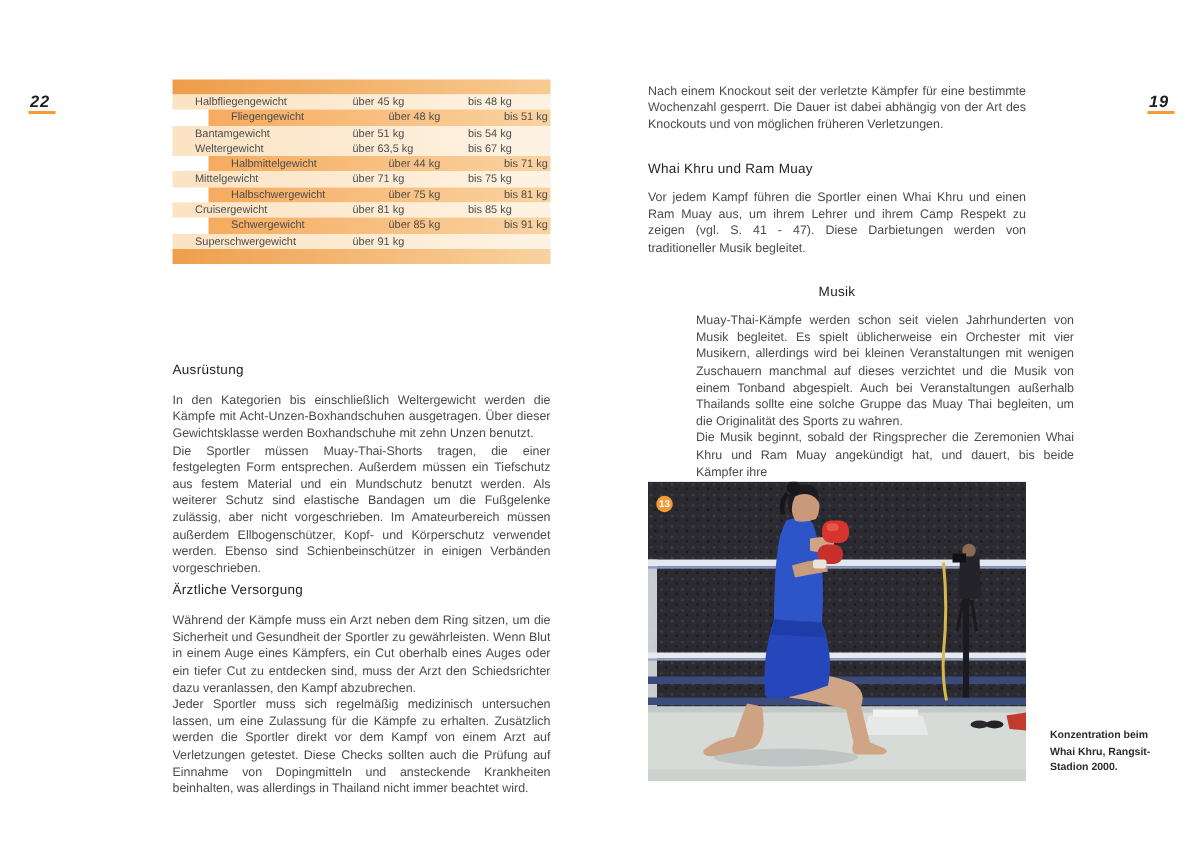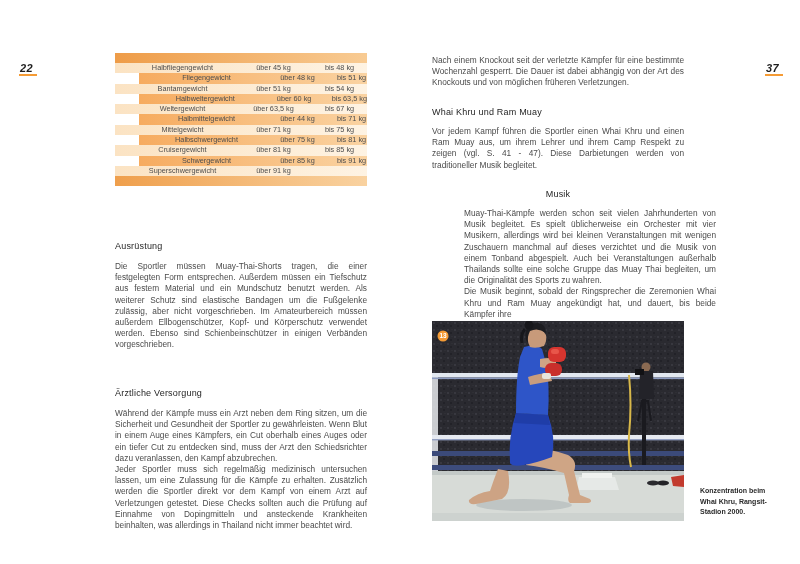--- a/index.html
+++ b/index.html
@@ -13,21 +13,21 @@
   }
   .pagenum .bar{
     position:absolute;left:-1px;right:-4px;bottom:-2px;height:2px;background:#F59B35;
   }
   #pagenum-left{left:20px;}
   #pagenum-right{left:766px;}
 
   
   .wtable{
     position:absolute;left:115px;top:53px;width:252px;height:154px;
-    font-size:7.3px;color:#4d4d4d;text-align:center;
+    font-size:7.3px;color:#4d4d4d;
   }
   .wtable .cap{height:10px;}
   .cap-top{background:linear-gradient(90deg,#EE9C48,#F8CB93);}
   .cap-bottom{background:linear-gradient(90deg,#EF9F4C,#F9D2A0);}
   .wrow{height:10.3px;line-height:10.3px;display:flex;white-space:nowrap;}
   .wrow.light{background:linear-gradient(90deg,#FBE3C3,#FEF3E3);}
   .wrow.dark{background:linear-gradient(90deg,#F6AB5F,#FAD3A2);margin-left:24px;}
   .wc-name{width:120px;padding-left:15px;box-sizing:border-box;}
   .wc-from{width:77px;}
   .wc-to{flex:1;}
@@ -64,46 +64,41 @@
   .caption span{display:block;white-space:nowrap;}
 </style>
 </head>
 <body>
 
 <div class="pagenum" id="pagenum-left">
   <span>22</span>
   <span class="bar"></span>
 </div>
 <div class="pagenum" id="pagenum-right">
-  <span>37</span>
+  <span>19</span>
   <span class="bar"></span>
 </div>
 
 <div class="wtable">
   <div class="cap cap-top"></div>
   <div class="wrow light">
       <span class="wc-name">Halbfliegengewicht</span>
       <span class="wc-from">über 45 kg</span>
       <span class="wc-to">bis 48 kg</span>
     </div>
   <div class="wrow dark">
       <span class="wc-name">Fliegengewicht</span>
       <span class="wc-from">über 48 kg</span>
       <span class="wc-to">bis 51 kg</span>
     </div>
   <div class="wrow light">
       <span class="wc-name">Bantamgewicht</span>
       <span class="wc-from">über 51 kg</span>
       <span class="wc-to">bis 54 kg</span>
     </div>
-  <div class="wrow dark">
-      <span class="wc-name">Halbweltergewicht</span>
-      <span class="wc-from">über 60 kg</span>
-      <span class="wc-to">bis 63,5 kg</span>
-    </div>
   <div class="wrow light">
       <span class="wc-name">Weltergewicht</span>
       <span class="wc-from">über 63,5 kg</span>
       <span class="wc-to">bis 67 kg</span>
     </div>
   <div class="wrow dark">
       <span class="wc-name">Halbmittelgewicht</span>
       <span class="wc-from">über 44 kg</span>
       <span class="wc-to">bis 71 kg</span>
     </div>
@@ -130,20 +125,21 @@
   <div class="wrow light">
       <span class="wc-name">Superschwergewicht</span>
       <span class="wc-from">über 91 kg</span>
       <span class="wc-to"></span>
     </div>
   <div class="cap cap-bottom"></div>
 </div>
 
 <div class="col heading" id="l-heading1">Ausrüstung</div>
 <div class="col body" id="l-body1">
+  <p>In den Kategorien bis einschließlich Weltergewicht werden die Kämpfe mit Acht-Unzen-Boxhandschuhen ausgetragen. Über dieser Gewichtsklasse werden Boxhandschuhe mit zehn Unzen benutzt.</p>
   <p>Die Sportler müssen Muay-Thai-Shorts tragen, die einer festgelegten Form entsprechen. Außerdem müssen ein Tiefschutz aus festem Material und ein Mundschutz benutzt werden. Als weiterer Schutz sind elastische Bandagen um die Fußgelenke zulässig, aber nicht vorgeschrieben. Im Amateurbereich müssen außerdem Ellbogenschützer, Kopf- und Körperschutz verwendet werden. Ebenso sind Schienbeinschützer in einigen Verbänden vorgeschrieben.</p>
 </div>
 <div class="col heading" id="l-heading2">Ärztliche Versorgung</div>
 <div class="col body" id="l-body2">
   <p>Während der Kämpfe muss ein Arzt neben dem Ring sitzen, um die Sicherheit und Gesundheit der Sportler zu gewährleisten. Wenn Blut in einem Auge eines Kämpfers, ein Cut oberhalb eines Auges oder ein tiefer Cut zu entdecken sind, muss der Arzt den Schiedsrichter dazu veranlassen, den Kampf abzubrechen.</p>
   <p>Jeder Sportler muss sich regelmäßig medizinisch untersuchen lassen, um eine Zulassung für die Kämpfe zu erhalten. Zusätzlich werden die Sportler direkt vor dem Kampf von einem Arzt auf Verletzungen getestet. Diese Checks sollten auch die Prüfung auf Einnahme von Dopingmitteln und ansteckende Krankheiten beinhalten, was allerdings in Thailand nicht immer beachtet wird.</p>
 </div>
 
 <div class="col body" id="r-intro">
   <p>Nach einem Knockout seit der verletzte Kämpfer für eine bestimmte Wochenzahl gesperrt. Die Dauer ist dabei abhängig von der Art des Knockouts und von möglichen früheren Verletzungen.</p>

